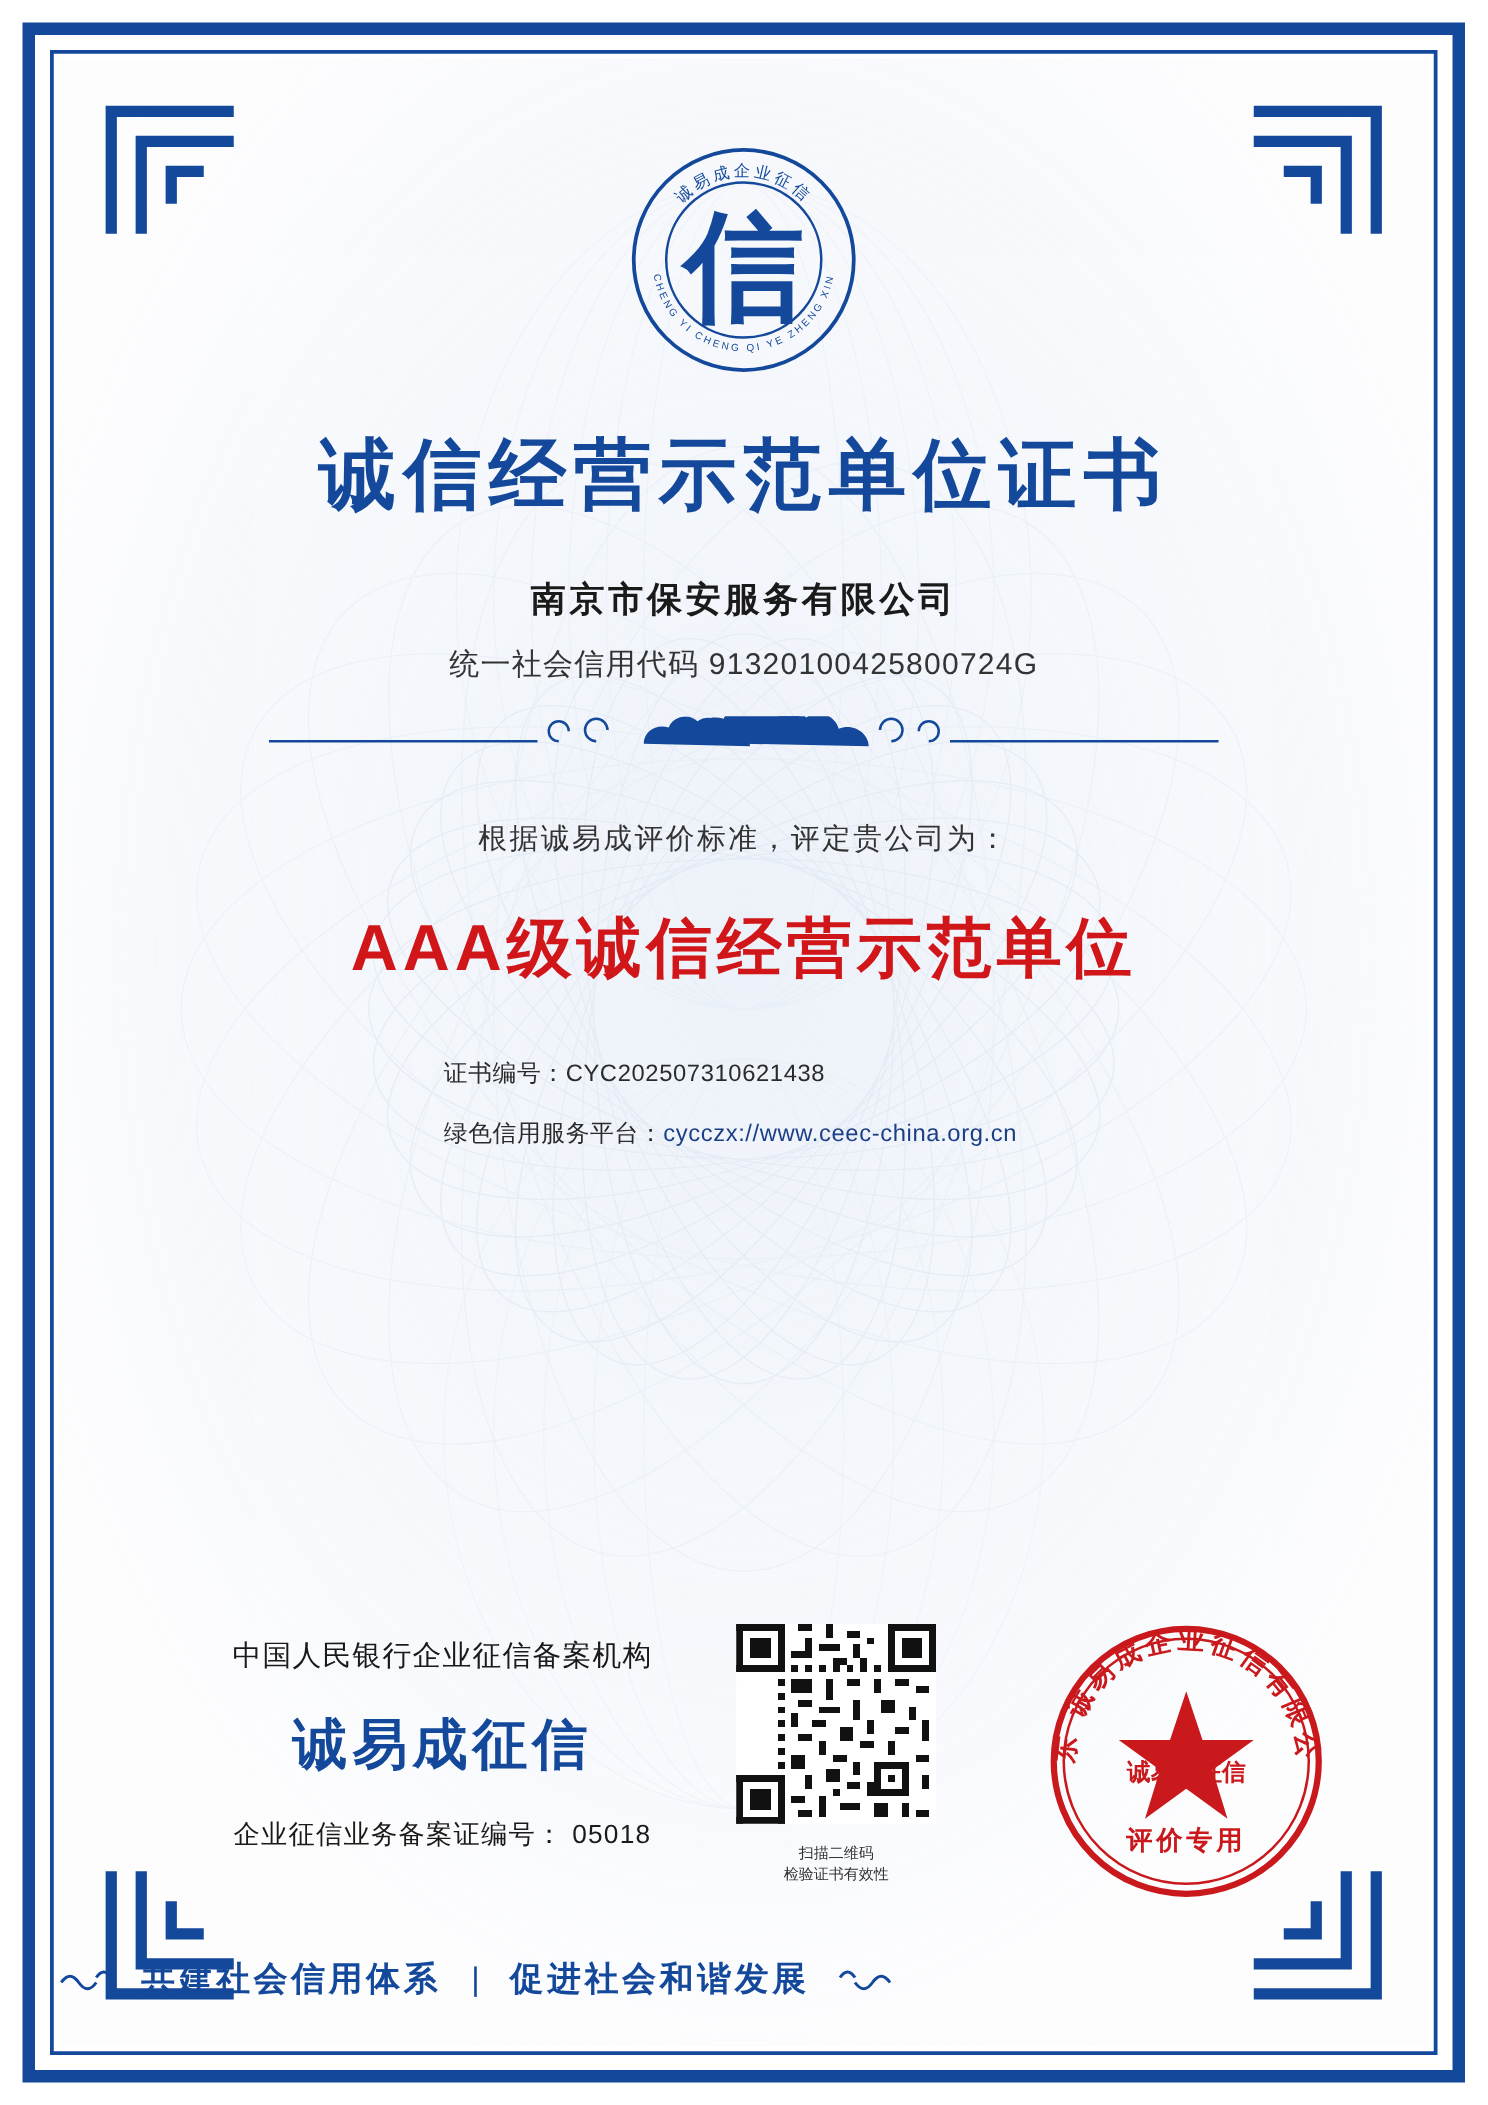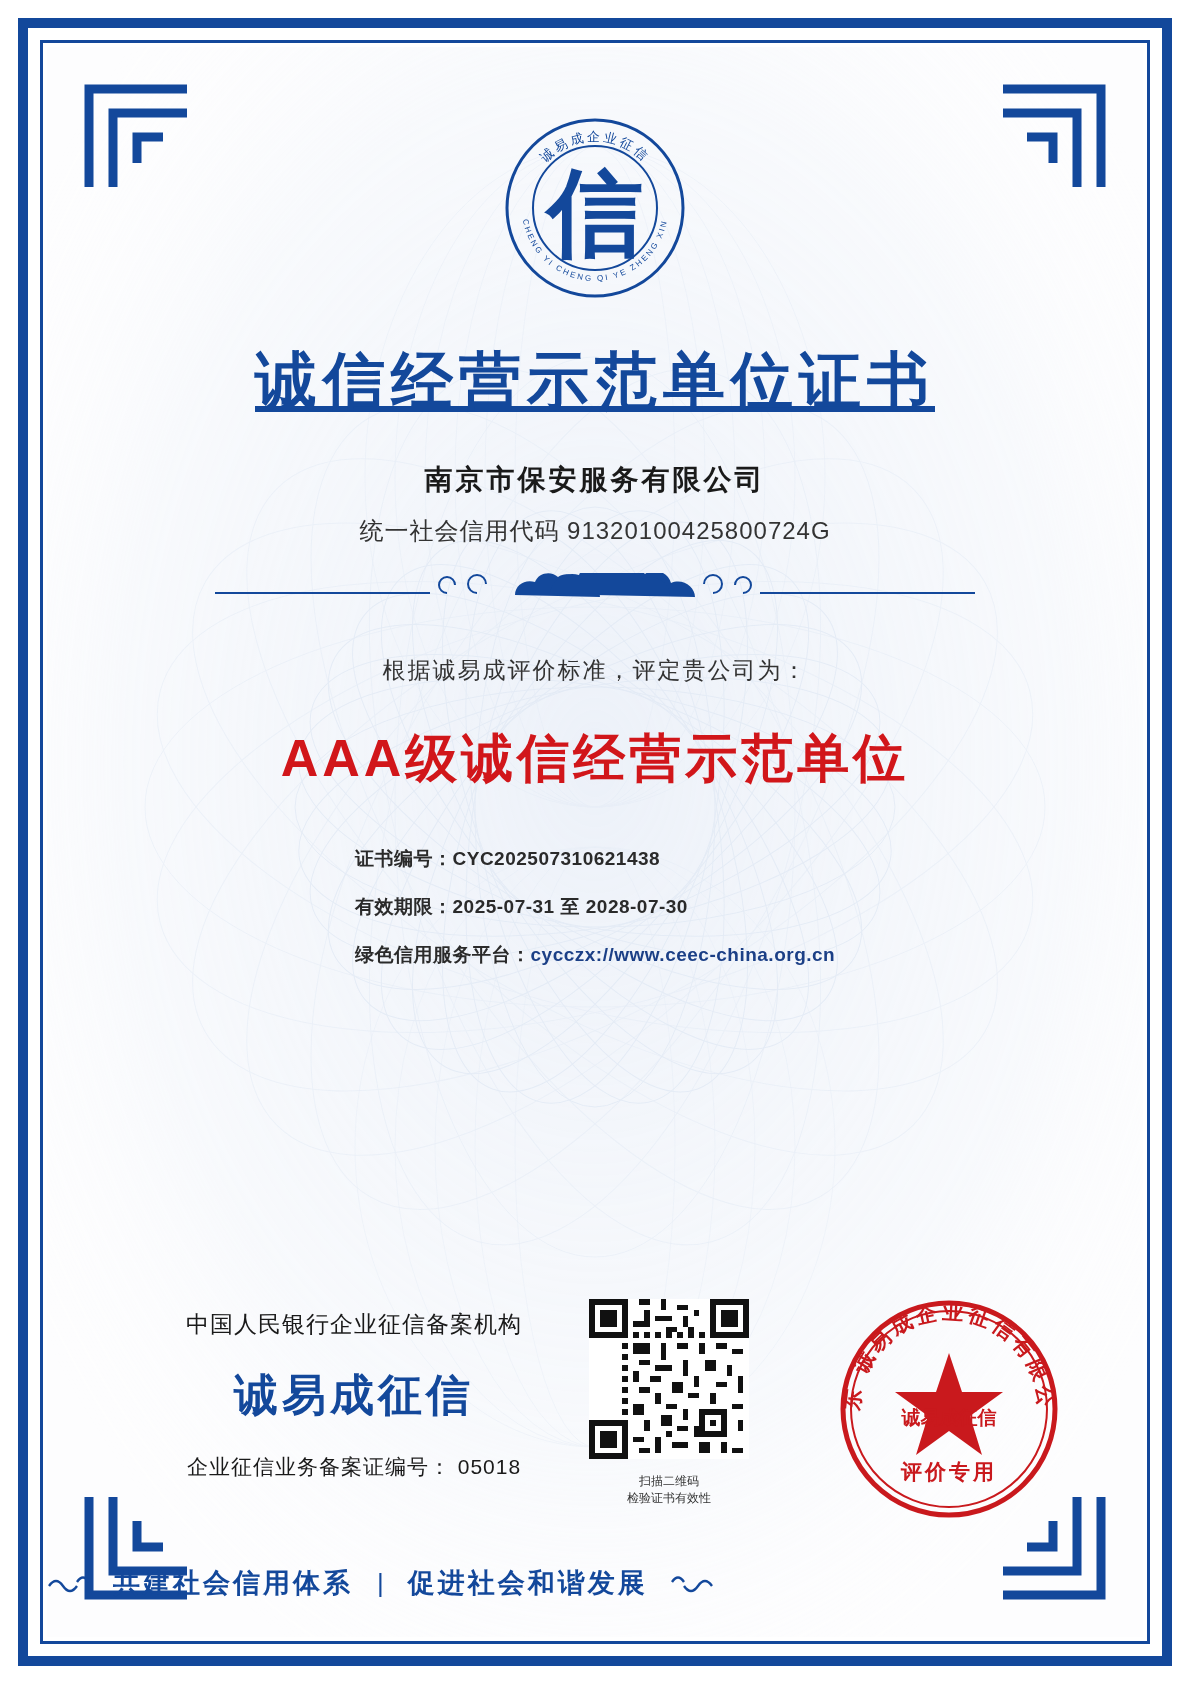--- a/index.html
+++ b/index.html
@@ -78,21 +78,20 @@
 
   
   .cert-title {
     margin-top: 44px;
     font-size: 62px;
     font-weight: bold;
     letter-spacing: 6px;
     color: #13489b;
     text-align: center;
     line-height: 1.1;
-    text-decoration: underline;
   }
 
   .company-name {
     margin-top: 46px;
     font-size: 28px;
     font-weight: bold;
     color: #1a1a1a;
     letter-spacing: 3px;
     text-align: center;
   }
@@ -131,21 +130,20 @@
     width: 520px;
     align-self: center;
     margin-left: 40px;
   }
   .meta-row {
     font-size: 19px;
     color: #2a2a2a;
     margin-bottom: 22px;
     letter-spacing: 0.5px;
     white-space: nowrap;
-    font-weight: bold;
   }
   .meta-row .val-link { color: #1b3f86; }
 
   
   .bottom {
     position: absolute;
     left: 0; right: 0;
     bottom: 108px;
     height: 230px;
   }
@@ -376,23 +374,20 @@
           <path d="M345 22 c2 -14 16 -22 29 -18 c5 -13 23 -16 32 -7 c11 -8 27 -2 31 11 c14 -6 28 5 28 16 z" transform="translate(-10,-2)"></path>
         </g>
       </svg>
 
       <div class="award-lead">根据诚易成评价标准，评定贵公司为：</div>
       <div class="award-level">AAA级诚信经营示范单位</div>
 
       <div class="meta-block">
         <div class="meta-row">
           <span>证书编号：</span><span>CYC202507310621438</span>
-        </div>
-        <div class="meta-row">
-          <span>有效期限：</span><span>2025-07-31 至 2028-07-30</span>
         </div>
         <div class="meta-row">
           <span>绿色信用服务平台：</span><span class="val-link">cycczx://www.ceec-china.org.cn</span>
         </div>
       </div>
 
       <div class="bottom">
 
         <div class="issuer">
           <div class="issuer-line1">中国人民银行企业征信备案机构</div>

